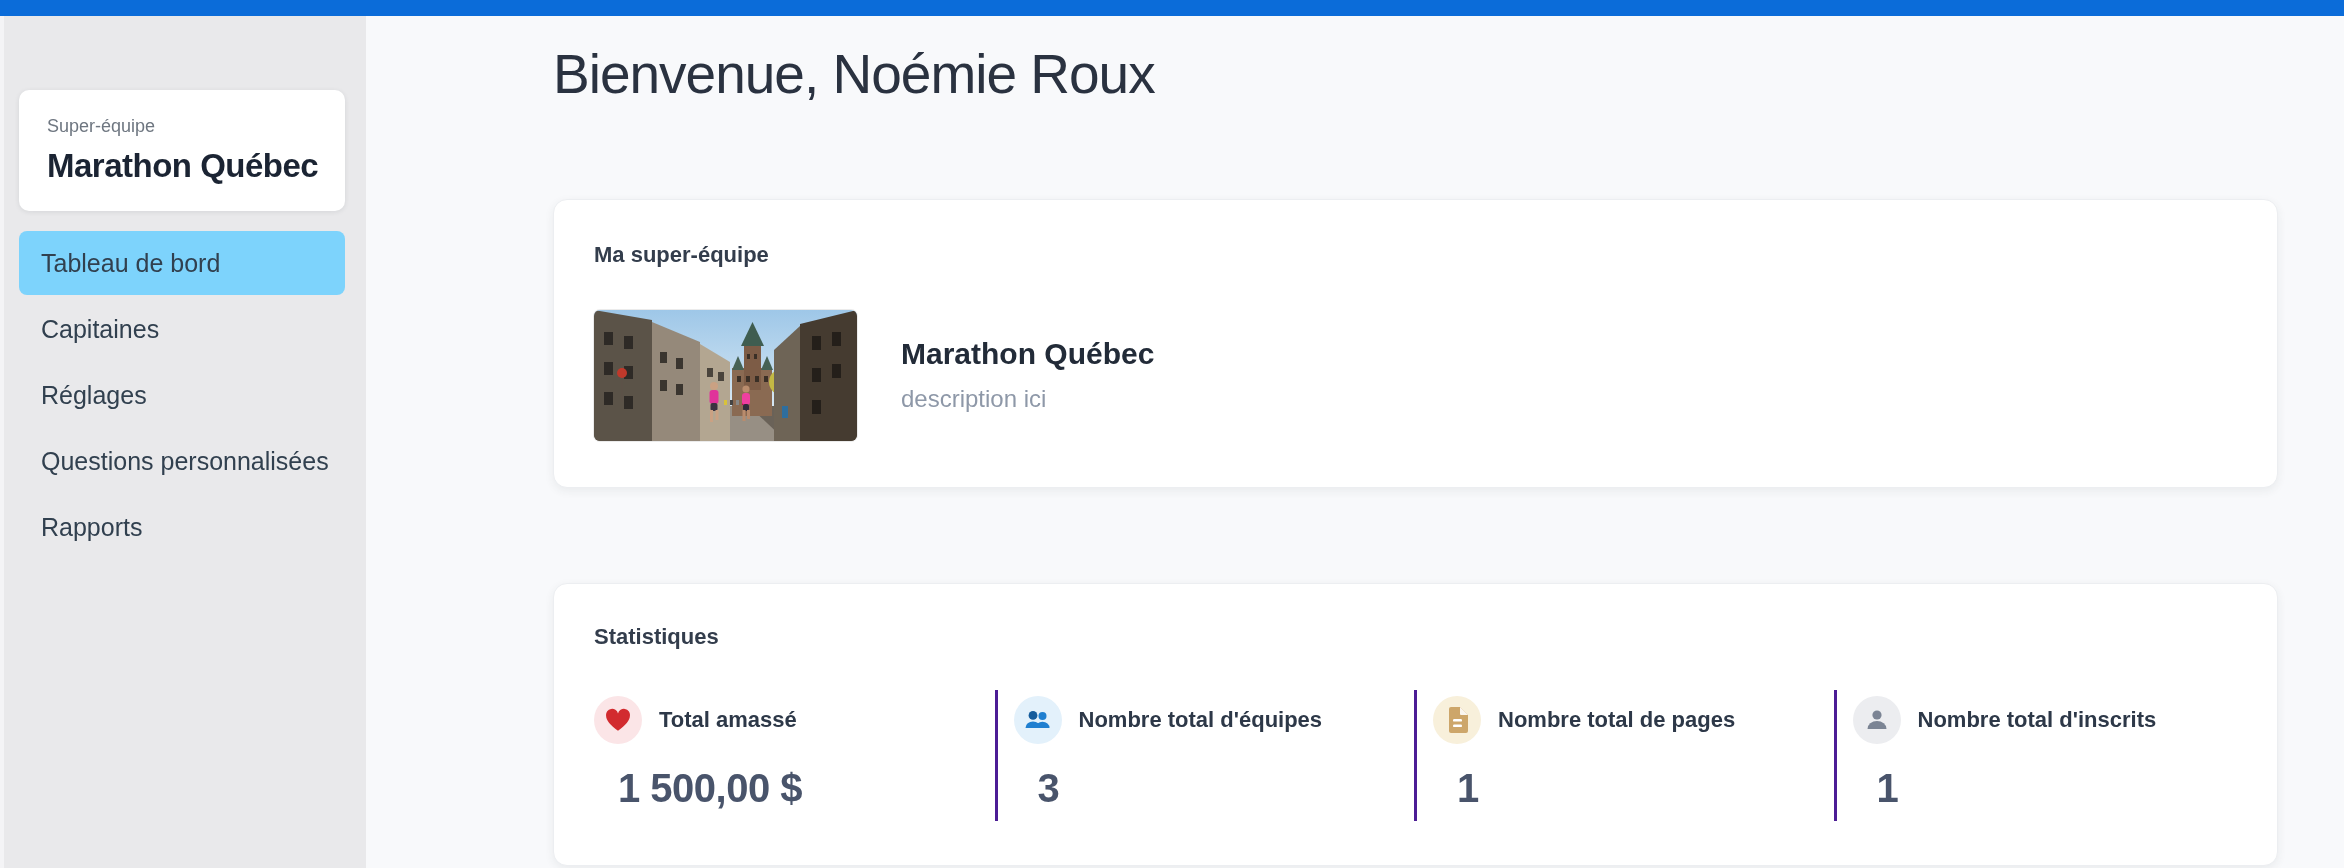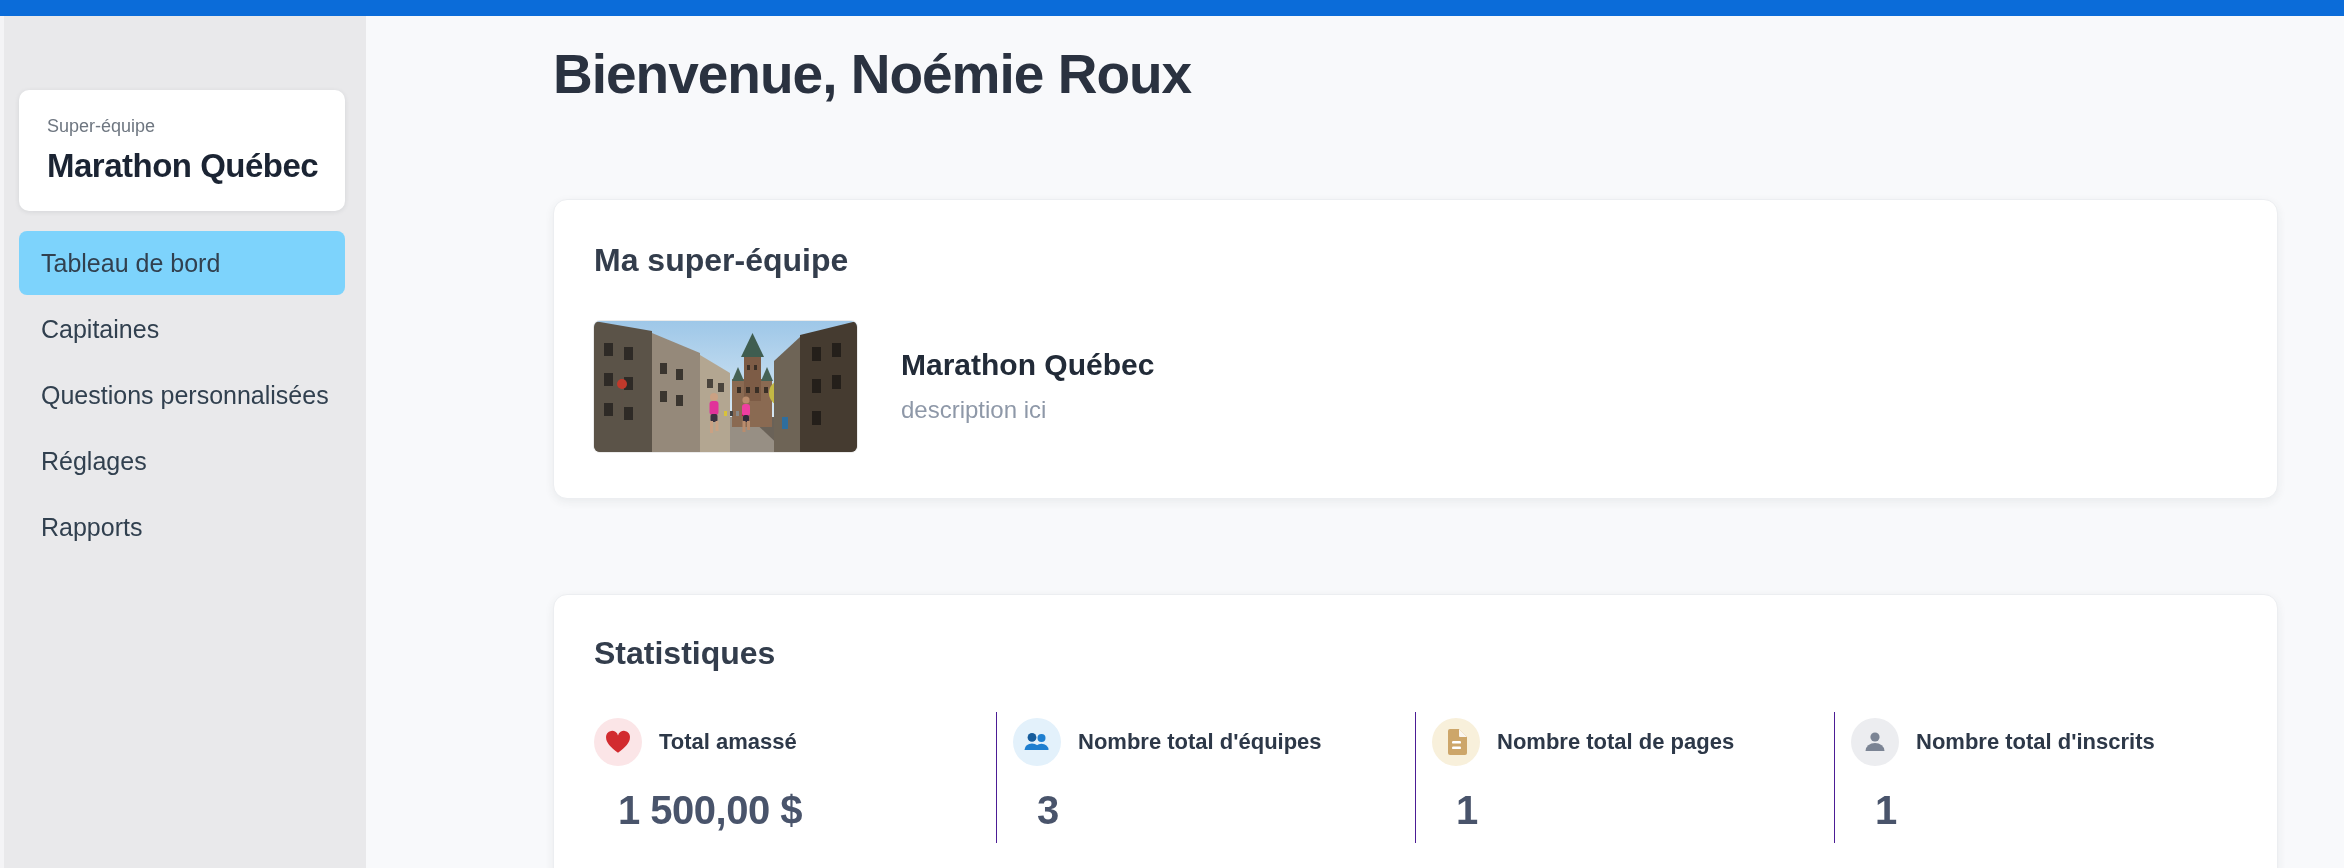--- a/index.html
+++ b/index.html
@@ -51,34 +51,34 @@
     color: #31404f;
     border-radius: 8px;
     cursor: pointer;
   }
   .nav-item.active { background: #7dd3fc; }
 
   
   .main { flex: 1 1 auto; padding: 28px 70px 0 187px; }
   .page-title {
     font-size: 55px;
-    font-weight: bold;
+    font-weight: normal;
     color: #2a3240;
     letter-spacing: -1px;
     line-height: 1.1;
   }
   .card {
     background: #ffffff;
     border: 1px solid #eceef1;
     border-radius: 14px;
     box-shadow: 0 3px 10px rgba(40,50,60,0.07);
     width: 1725px;
   }
   .card-title {
-    font-size: 32px;
+    font-size: 22px;
     font-weight: bold;
     color: #333d4c;
   }
 
   
   .team-section { margin-top: 94px; padding: 42px 44px 46px 40px; }
   .team-row { display: flex; align-items: center; margin-top: 42px; }
   .team-photo {
     width: 263px; height: 131px;
     border-radius: 6px;
@@ -100,21 +100,21 @@
   }
 
   
   .stats-section { margin-top: 95px; padding: 40px 44px 44px 40px; }
   .stats-row { display: flex; margin-top: 40px; gap: 20px; }
   .stat {
     flex: 1 1 0;
     padding: 6px 10px 10px 0;
   }
   .stat + .stat {
-    border-left: 1px solid #4c1d95;
+    border-left: 3px solid #4c1d95;
     padding-left: 16px;
   }
   .stat-head { display: flex; align-items: center; }
   .stat-icon-circle {
     width: 48px; height: 48px;
     border-radius: 50%;
     display: flex; align-items: center; justify-content: center;
     flex: 0 0 48px;
   }
   .stat-icon-circle svg { display: block; }
@@ -147,24 +147,24 @@
     </div>
 
     <nav class="nav-list">
       <div class="nav-item active">
         <span>Tableau de bord</span>
       </div>
       <div class="nav-item">
         <span>Capitaines</span>
       </div>
       <div class="nav-item">
+        <span>Réglages</span>
+      </div>
+      <div class="nav-item">
         <span>Questions personnalisées</span>
-      </div>
-      <div class="nav-item">
-        <span>Réglages</span>
       </div>
       <div class="nav-item">
         <span>Rapports</span>
       </div>
     </nav>
   </aside>
 
   <main class="main">
 
     <h1 class="page-title">Bienvenue, Noémie Roux</h1>

